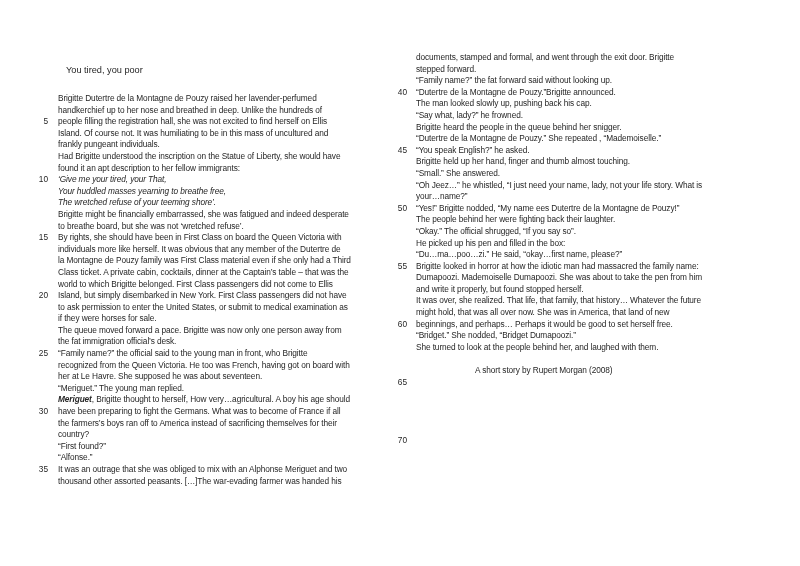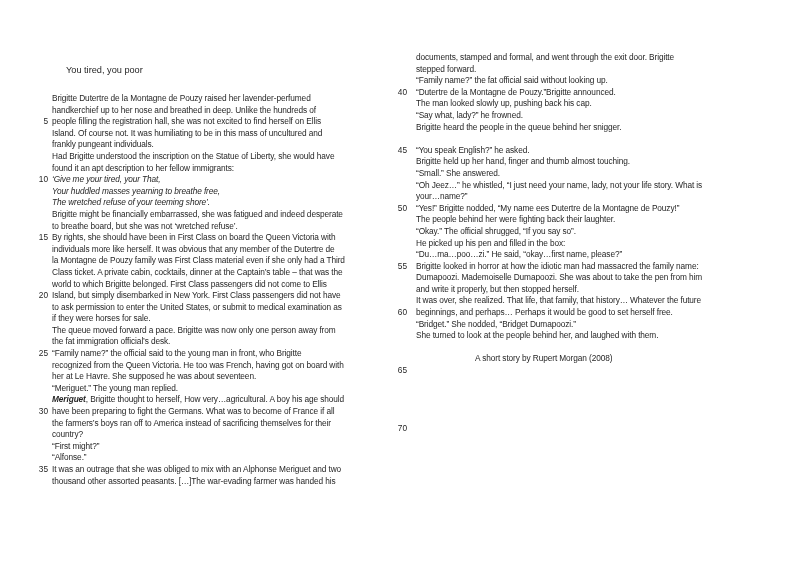--- a/index.html
+++ b/index.html
@@ -22,21 +22,21 @@
     display:flex;
     height:11.6px;line-height:11.6px;
     font-size:8.3px;letter-spacing:-0.1px;
     white-space:pre;
   }
   .num{
     text-align:right;flex:0 0 auto;
     letter-spacing:0;
   }
   .col-left .num{width:12px;}
-  .col-left .txt{margin-left:4px;}
+  .col-left .txt{margin-left:10px;}
   .col-right .num{width:24px;}
   .col-right .txt{margin-left:9px;}
   .it{font-style:italic;}
   .txt i{font-style:italic;font-weight:bold;}
   .attribution .txt{margin-left:68px;}
 </style>
 </head>
 <body>
 
 <div class="page">
@@ -65,48 +65,49 @@
       <div class="line"><span class="num"></span><span class="txt">The queue moved forward a pace. Brigitte was now only one person away from</span></div>
       <div class="line"><span class="num"></span><span class="txt">the fat immigration official’s desk.</span></div>
       <div class="line"><span class="num">25</span><span class="txt">“Family name?” the official said to the young man in front, who Brigitte</span></div>
       <div class="line"><span class="num"></span><span class="txt">recognized from the Queen Victoria. He too was French, having got on board with</span></div>
       <div class="line"><span class="num"></span><span class="txt">her at Le Havre. She supposed he was about seventeen.</span></div>
       <div class="line"><span class="num"></span><span class="txt">“Meriguet.” The young man replied.</span></div>
       <div class="line"><span class="num"></span><span class="txt"><i>Meriguet</i>, Brigitte thought to herself, How very…agricultural. A boy his age should</span></div>
       <div class="line"><span class="num">30</span><span class="txt">have been preparing to fight the Germans. What was to become of France if all</span></div>
       <div class="line"><span class="num"></span><span class="txt">the farmers’s boys ran off to America instead of sacrificing themselves for their</span></div>
       <div class="line"><span class="num"></span><span class="txt">country?</span></div>
-      <div class="line"><span class="num"></span><span class="txt">“First might?”</span></div>
+      <div class="line"><span class="num"></span><span class="txt">“First found?”</span></div>
       <div class="line"><span class="num"></span><span class="txt">“Alfonse.”</span></div>
       <div class="line"><span class="num">35</span><span class="txt">It was an outrage that she was obliged to mix with an Alphonse Meriguet and two</span></div>
       <div class="line"><span class="num"></span><span class="txt">thousand other assorted peasants. […]The war-evading farmer was handed his</span></div>
     </div>
   <div class="col col-right" id="col-right">
       <div class="line"><span class="num"></span><span class="txt">documents, stamped and formal, and went through the exit door. Brigitte</span></div>
       <div class="line"><span class="num"></span><span class="txt">stepped forward.</span></div>
-      <div class="line"><span class="num"></span><span class="txt">“Family name?” the fat official said without looking up.</span></div>
+      <div class="line"><span class="num"></span><span class="txt">“Family name?” the fat forward said without looking up.</span></div>
       <div class="line"><span class="num">40</span><span class="txt">“Dutertre de la Montagne de Pouzy.”Brigitte announced.</span></div>
       <div class="line"><span class="num"></span><span class="txt">The man looked slowly up, pushing back his cap.</span></div>
       <div class="line"><span class="num"></span><span class="txt">“Say what, lady?” he frowned.</span></div>
       <div class="line"><span class="num"></span><span class="txt">Brigitte heard the people in the queue behind her snigger.</span></div>
-      <div class="line"><span class="num"></span></div>
+      <div class="line"><span class="num"></span><span class="txt">“Dutertre de la Montagne de Pouzy.” She repeated , “Mademoiselle.”</span></div>
       <div class="line"><span class="num">45</span><span class="txt">“You speak English?” he asked.</span></div>
       <div class="line"><span class="num"></span><span class="txt">Brigitte held up her hand, finger and thumb almost touching.</span></div>
       <div class="line"><span class="num"></span><span class="txt">“Small.” She answered.</span></div>
       <div class="line"><span class="num"></span><span class="txt">“Oh Jeez…” he whistled, “I just need your name, lady, not your life story. What is</span></div>
       <div class="line"><span class="num"></span><span class="txt">your…name?”</span></div>
       <div class="line"><span class="num">50</span><span class="txt">“Yes!” Brigitte nodded, “My name ees Dutertre de la Montagne de Pouzy!”</span></div>
       <div class="line"><span class="num"></span><span class="txt">The people behind her were fighting back their laughter.</span></div>
       <div class="line"><span class="num"></span><span class="txt">“Okay.” The official shrugged, “If you say so”.</span></div>
       <div class="line"><span class="num"></span><span class="txt">He picked up his pen and filled in the box:</span></div>
       <div class="line"><span class="num"></span><span class="txt">“Du…ma…poo…zi.” He said, “okay…first name, please?”</span></div>
       <div class="line"><span class="num">55</span><span class="txt">Brigitte looked in horror at how the idiotic man had massacred the family name:</span></div>
       <div class="line"><span class="num"></span><span class="txt">Dumapoozi. Mademoiselle Dumapoozi. She was about to take the pen from him</span></div>
-      <div class="line"><span class="num"></span><span class="txt">and write it properly, but then stopped herself.</span></div>
+      <div class="line"><span class="num"></span><span class="txt">and write it properly, but found stopped herself.</span></div>
       <div class="line"><span class="num"></span><span class="txt">It was over, she realized. That life, that family, that history… Whatever the future</span></div>
+      <div class="line"><span class="num"></span><span class="txt">might hold, that was all over now. She was in America, that land of new</span></div>
       <div class="line"><span class="num">60</span><span class="txt">beginnings, and perhaps… Perhaps it would be good to set herself free.</span></div>
       <div class="line"><span class="num"></span><span class="txt">“Bridget.” She nodded, “Bridget Dumapoozi.”</span></div>
       <div class="line"><span class="num"></span><span class="txt">She turned to look at the people behind her, and laughed with them.</span></div>
       <div class="line"><span class="num"></span><span class="txt"></span></div>
       <div class="line attribution"><span class="num"></span><span class="txt">A short story by Rupert Morgan (2008)</span></div>
       <div class="line"><span class="num">65</span><span class="txt"></span></div>
       <div class="line"><span class="num"></span><span class="txt"></span></div>
       <div class="line"><span class="num"></span><span class="txt"></span></div>
       <div class="line"><span class="num"></span><span class="txt"></span></div>
       <div class="line"><span class="num"></span><span class="txt"></span></div>

